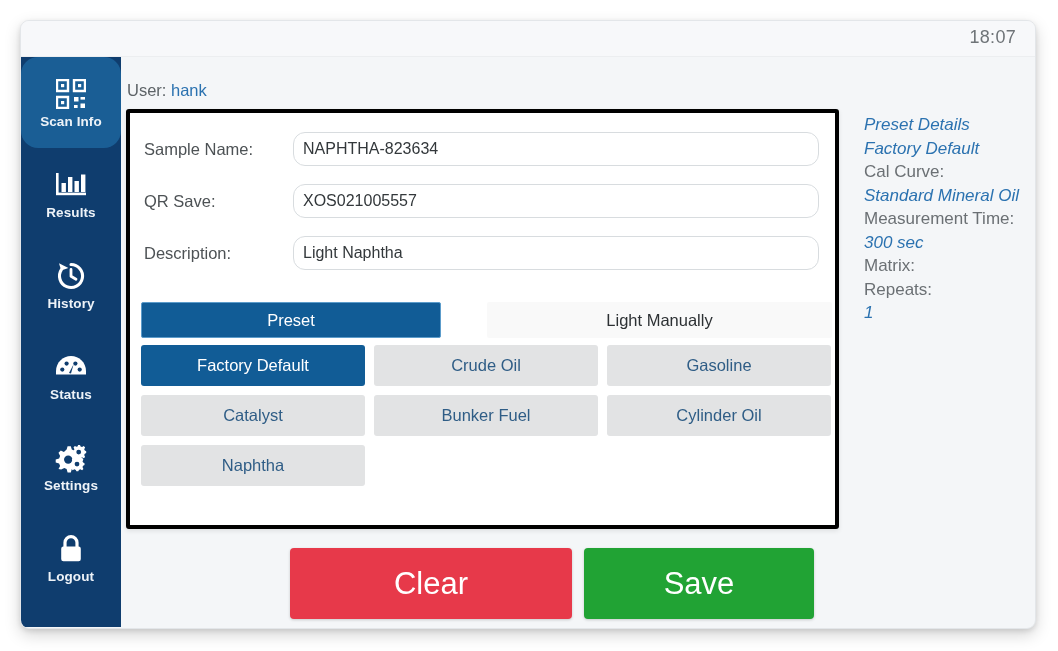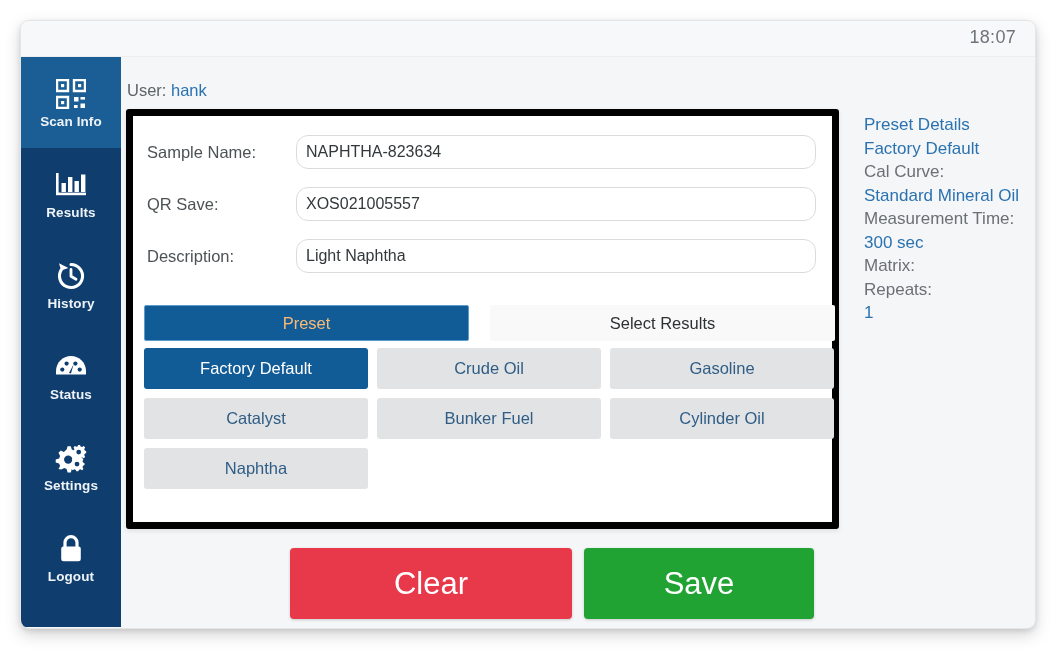--- a/index.html
+++ b/index.html
@@ -43,41 +43,41 @@
   }
   .nav-item {
     position: relative;
     width: 100px; height: 91px;
     display: flex; flex-direction: column;
     align-items: center; justify-content: center;
     color: #ffffff;
     cursor: pointer;
     user-select: none;
   }
-  .nav-item.active { background: #1a5e95; }
+  .nav-item.active { background: #1a5e95; border-radius: 17px; }
   .nav-item .ico {
     height: 34px; display: flex;
     align-items: center; justify-content: center;
     margin-bottom: 3px;
   }
   .nav-item .ico svg { display: block; }
   .nav-label {
     font-size: 13.5px;
     font-weight: bold;
     letter-spacing: .1px;
     color: #eef3f8;
   }
 
   
   #card {
     position: absolute;
     left: 105px; top: 88px;
     width: 713px; height: 420px;
     background: #ffffff;
-    border: 7px solid #000000;
+    border: 4px solid #000000;
     border-radius: 3px;
     box-shadow: 0 2px 5px rgba(0,0,0,0.09);
   }
   #user-line {
     position: absolute;
     left: 106px; top: 60px;
     font-size: 16.5px; color: #5d6367;
   }
   #user-line .uname { color: #2b72b0; }
 
@@ -117,23 +117,23 @@
   }
   .tab {
     position: absolute;
     top: 0; height: 36px;
     display: flex; align-items: center; justify-content: center;
     font-size: 16.5px;
     cursor: pointer; user-select: none;
     border-radius: 2px;
   }
   .tab.active {
-    left: 0; width: 325px;
+    left: 0; width: 300px;
     background: #115c96;
-    color: #fdba74;
+    color: #ffffff;
     border: 1px solid #5c9ccb;
   }
   .tab.inactive {
     left: 346px; width: 345px;
     background: #f9f9f9;
     color: #2d3134;
   }
 
   
   #preset-grid {
@@ -158,21 +158,21 @@
   }
 
   
   #details {
     position: absolute;
     left: 843px; top: 92px;
     width: 175px;
     line-height: 23.5px;
   }
   #details div { font-size: 17px; white-space: nowrap; }
-  .d-val { color: #2b72b0; }
+  .d-val { color: #2b72b0; font-style: italic; }
   .d-key { color: #6b7074; }
 
   
   #footer { position: absolute; left: 0; top: 510px; width: 100%; height: 99px; }
   .action-btn {
     position: absolute;
     top: 17px; height: 71px;
     display: flex; align-items: center; justify-content: center;
     font-size: 31px;
     color: #ffffff;
@@ -285,21 +285,21 @@
           <div class="field-label">QR Save:</div>
           <input class="field-input" type="text" placeholder="" value="XOS021005557" style="">
         </div>
         <div class="field-row" style="top: 123px;">
           <div class="field-label">Description:</div>
           <input class="field-input" type="text" placeholder="" value="Light Naphtha" style="">
         </div>
       </div>
     <div id="tabs">
         <div class="tab active">Preset</div>
-        <div class="tab inactive">Select Results</div>
+        <div class="tab inactive">Light Manually</div>
       </div>
     <div id="preset-grid">
         <div class="preset-btn selected">Factory Default</div>
         <div class="preset-btn">Crude Oil</div>
         <div class="preset-btn">Gasoline</div>
         <div class="preset-btn">Catalyst</div>
         <div class="preset-btn">Bunker Fuel</div>
         <div class="preset-btn">Cylinder Oil</div>
         <div class="preset-btn">Naphtha</div>
       </div>

